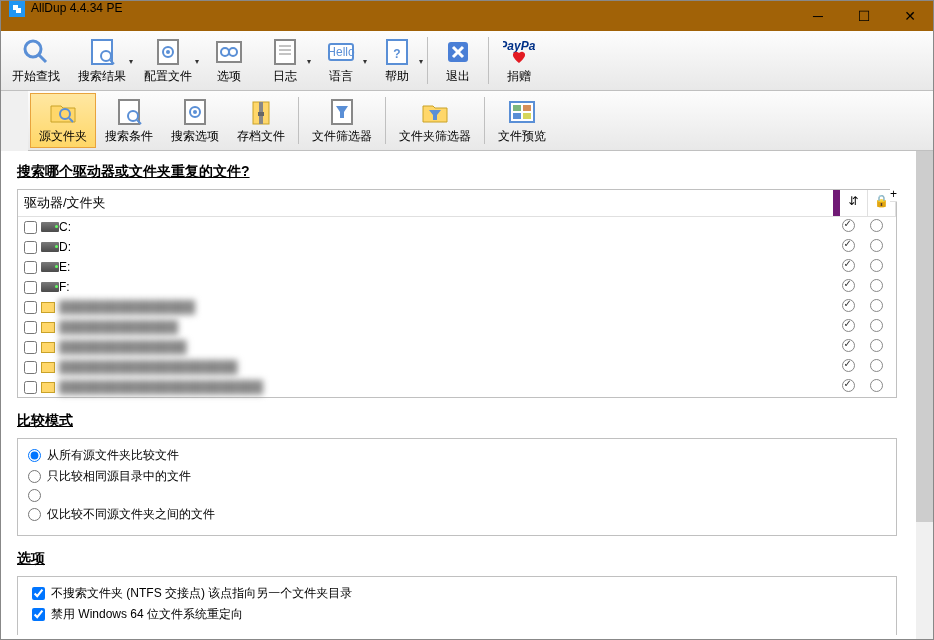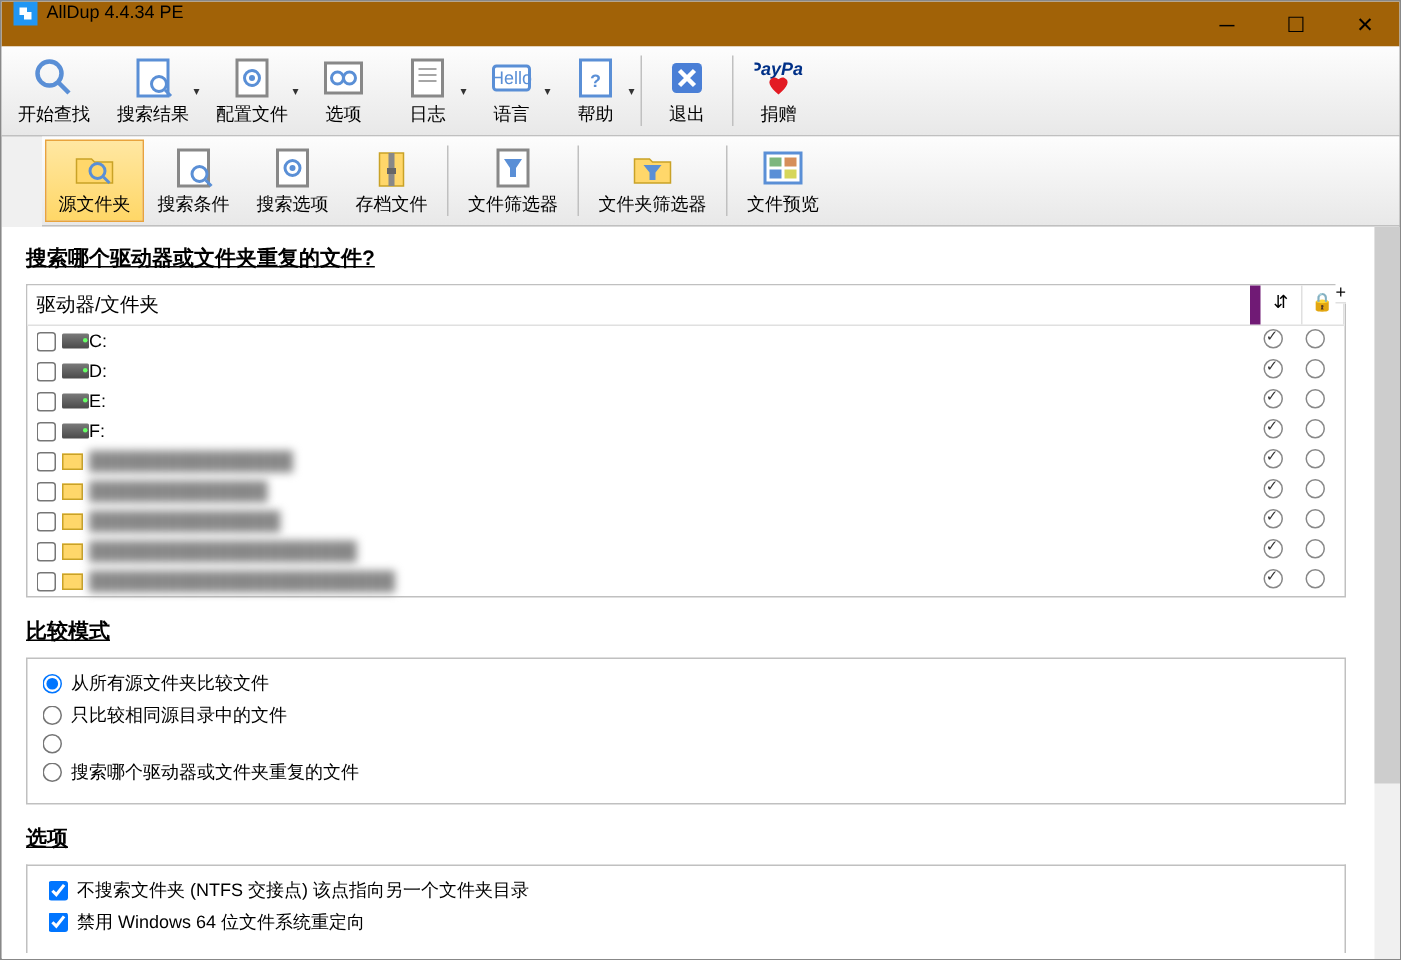--- a/index.html
+++ b/index.html
@@ -331,21 +331,21 @@
       </div>
       <div class="compare-row">
         <input type="radio" name="cmp" style="">
         <span>只比较相同源目录中的文件</span>
       </div>
       <div class="compare-row">
         <input type="radio" name="cmp" style="">
       </div>
       <div class="compare-row">
         <input type="radio" name="cmp" style="">
-        <span>搜索哪个驱动器或文件夹重复的文件</span>
+        <span>仅比较不同源文件夹之间的文件</span>
       </div>
     </div>
 
   <div class="section-title">选项</div>
   <div class="options-section" id="option-rows">
       <div class="options-row">
         <input type="checkbox" checked="" style="">
         <span>不搜索文件夹 (NTFS 交接点) 该点指向另一个文件夹目录</span>
       </div>
       <div class="options-row">

